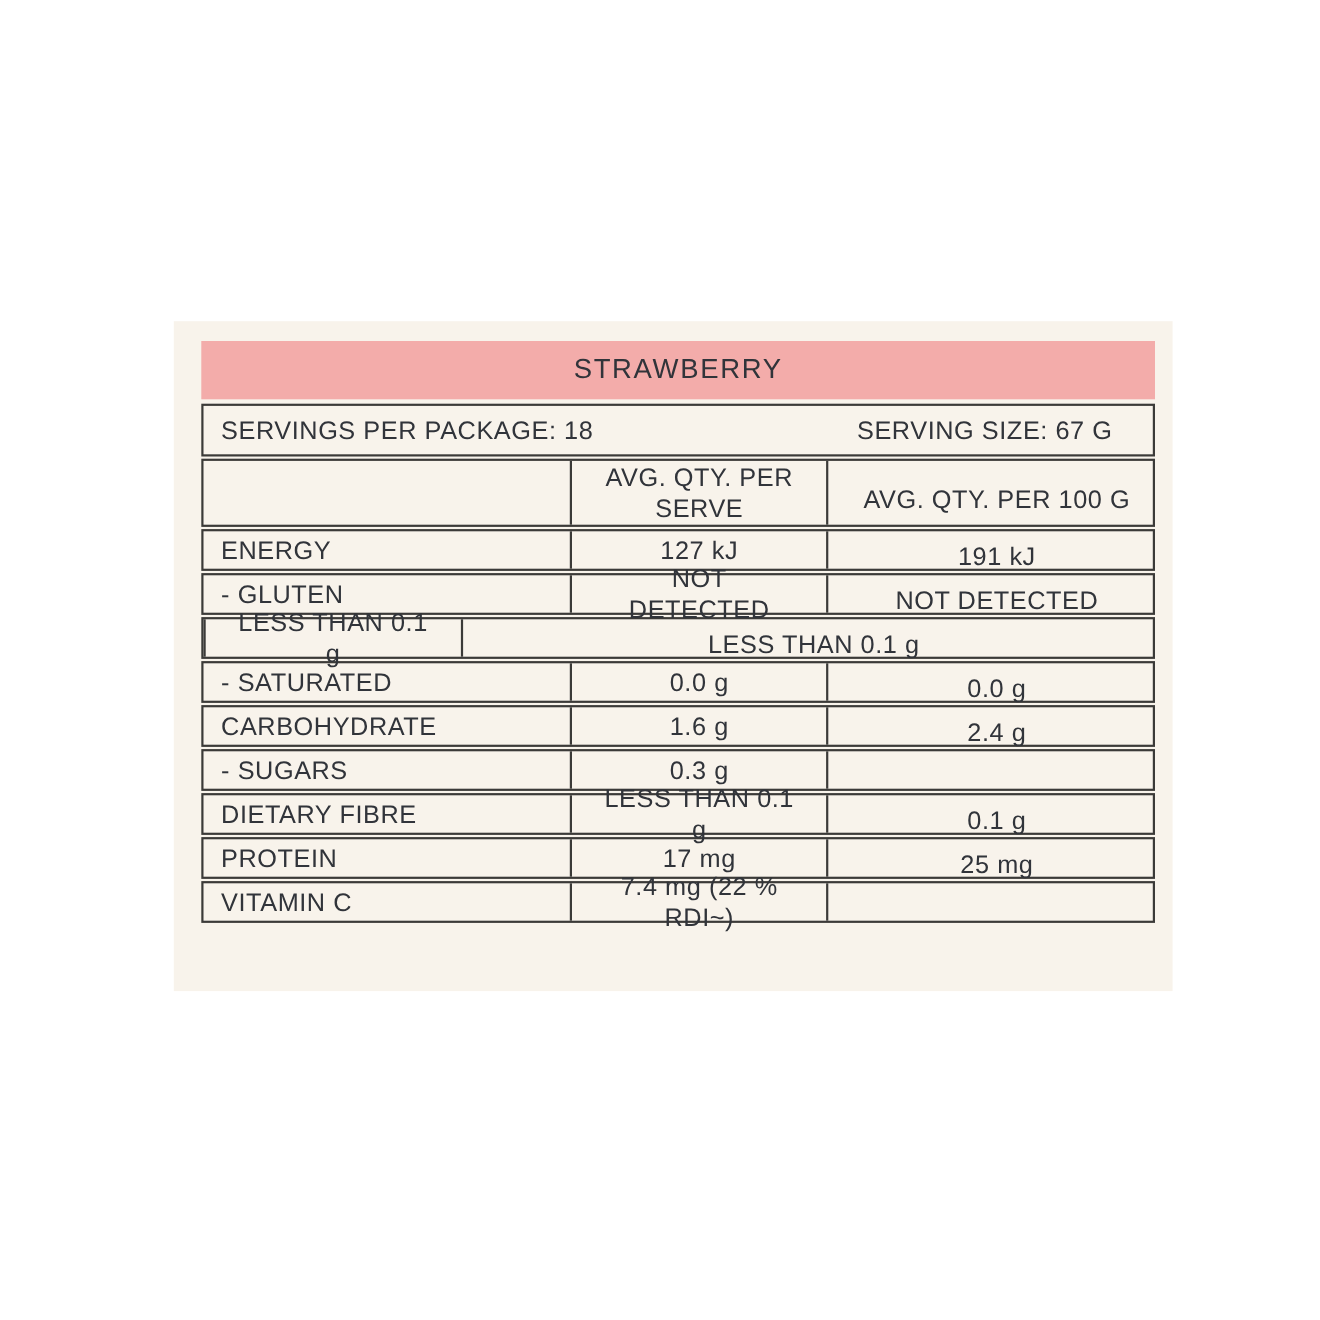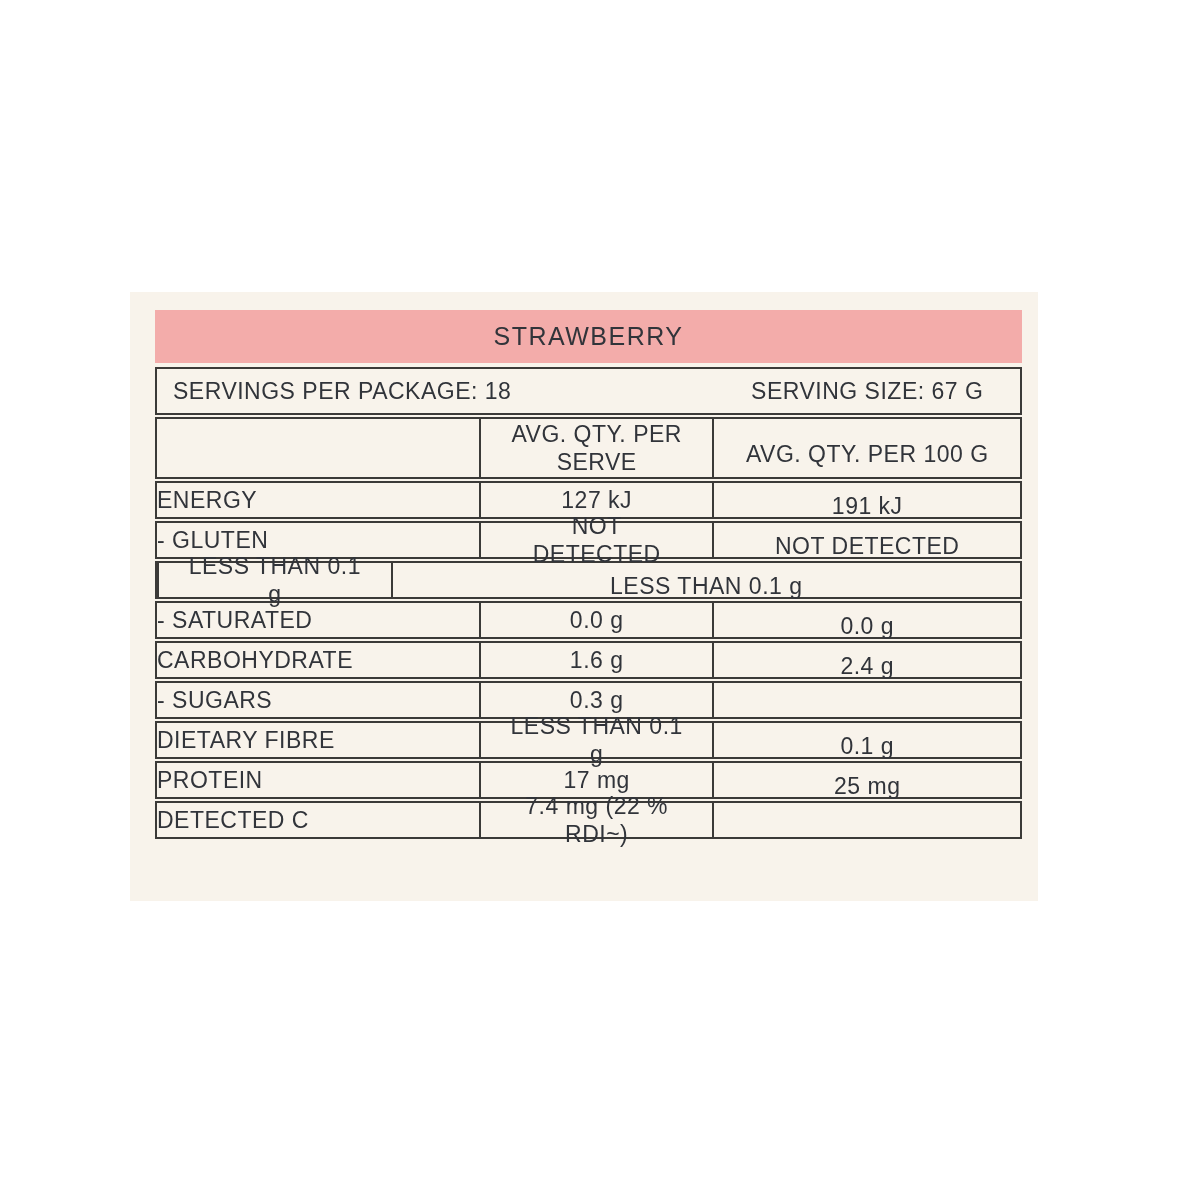--- a/index.html
+++ b/index.html
@@ -10,21 +10,21 @@
   }
   .page {
     position: relative;
     width: 1200px;
     height: 1200px;
     background: #ffffff;
     overflow: hidden;
   }
   .card {
     position: absolute;
-    left: 130px;
+    left: 158px;
     top: 292px;
     width: 908px;
     height: 609px;
     background: #f8f3eb;
   }
   .panel {
     position: absolute;
     left: 25px;
     top: 18px;
     width: 867px;
@@ -45,37 +45,39 @@
   .trow {
     box-sizing: border-box;
     border: 2px solid #3b3a38;
     background: #f8f3eb;
     display: flex;
     align-items: stretch;
     margin-bottom: 2px;
     color: #31343a;
     font-size: 23px;
     letter-spacing: 0.5px;
+    gap: 11px;
   }
   .trow:last-child { margin-bottom: 0; }
   .row-servings { height: 48px; }
   .row-colhead { height: 62px; }
   .row-data { height: 38px; }
   .cell {
     display: flex;
     align-items: center;
     justify-content: center;
     text-align: center;
     box-sizing: border-box;
     line-height: 28px;
   }
   .c1 {
     width: 37.3%;
     justify-content: flex-start;
     text-align: left;
+    padding-left: 16px;
   }
   .c2 {
     width: 27.3%;
     border-left: 2px solid #3b3a38;
     border-right: 2px solid #3b3a38;
     padding: 0 24px;
   }
   .c3 { flex: 1; padding: 0 6px; margin-top: 12px; }
   .serv-left {
     flex: 1;
@@ -154,19 +156,19 @@
         <span class="cell c3">0.1 g</span>
       </div>
 
       <div class="trow row-data">
         <span class="cell c1">PROTEIN</span>
         <span class="cell c2">17 mg</span>
         <span class="cell c3">25 mg</span>
       </div>
 
       <div class="trow row-data">
-        <span class="cell c1">DETECTED C</span>
+        <span class="cell c1">VITAMIN C</span>
         <span class="cell c2">7.4 mg (22 % RDI~)</span>
       </div>
 
     </div>
   </div>
 </div>
 
 </body></html>

